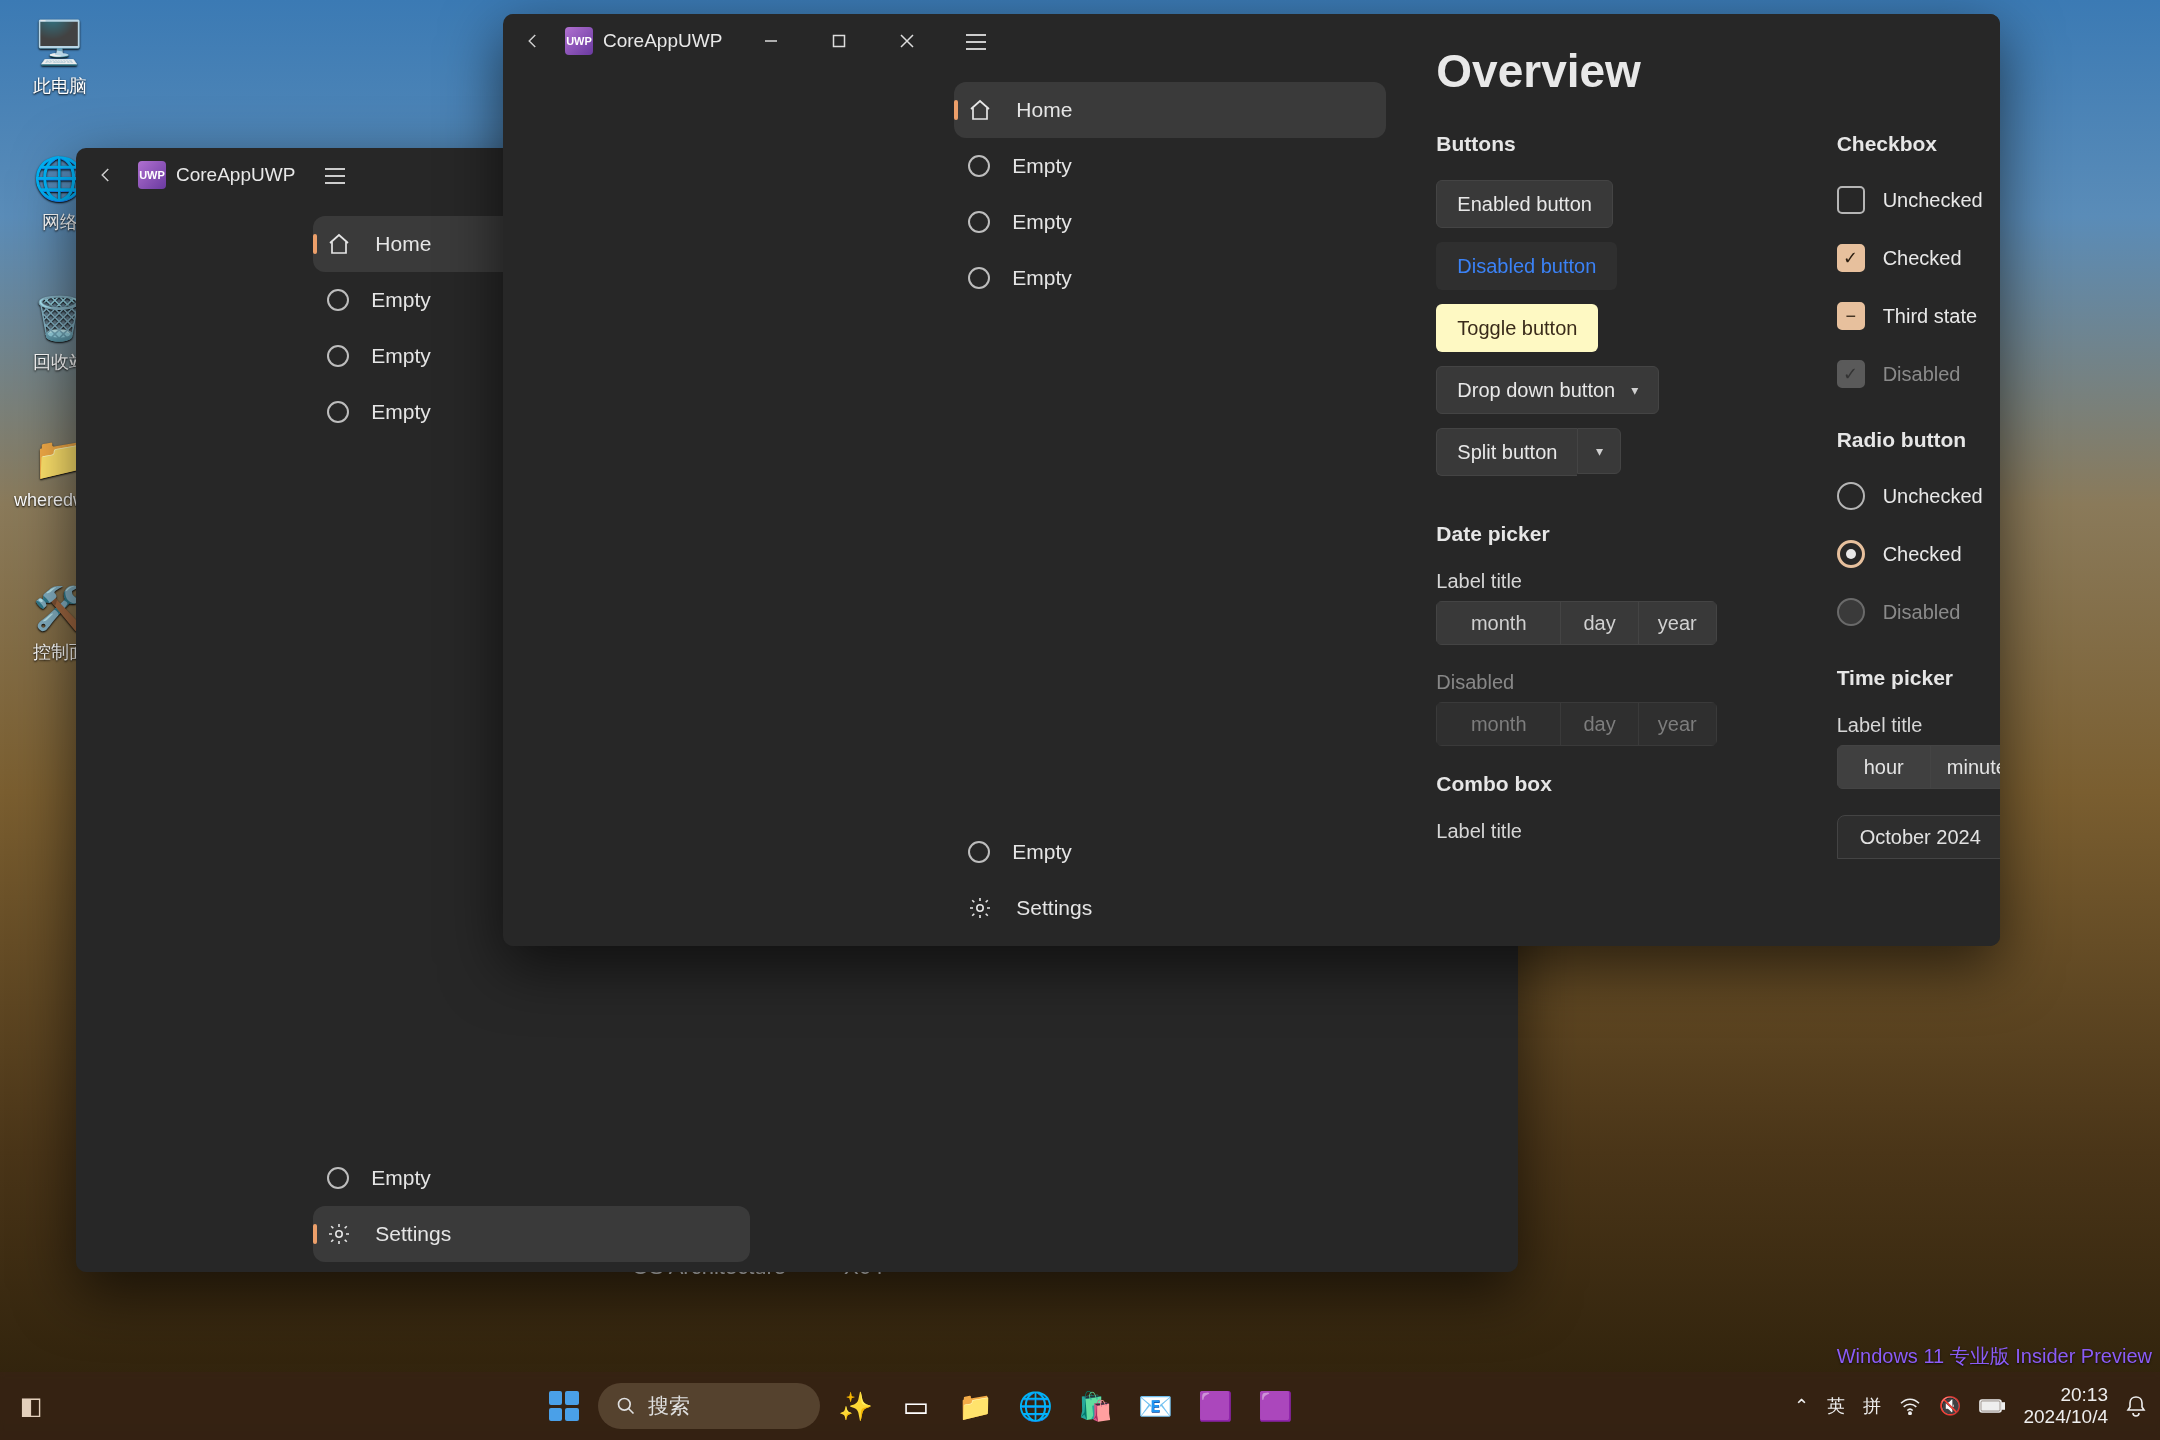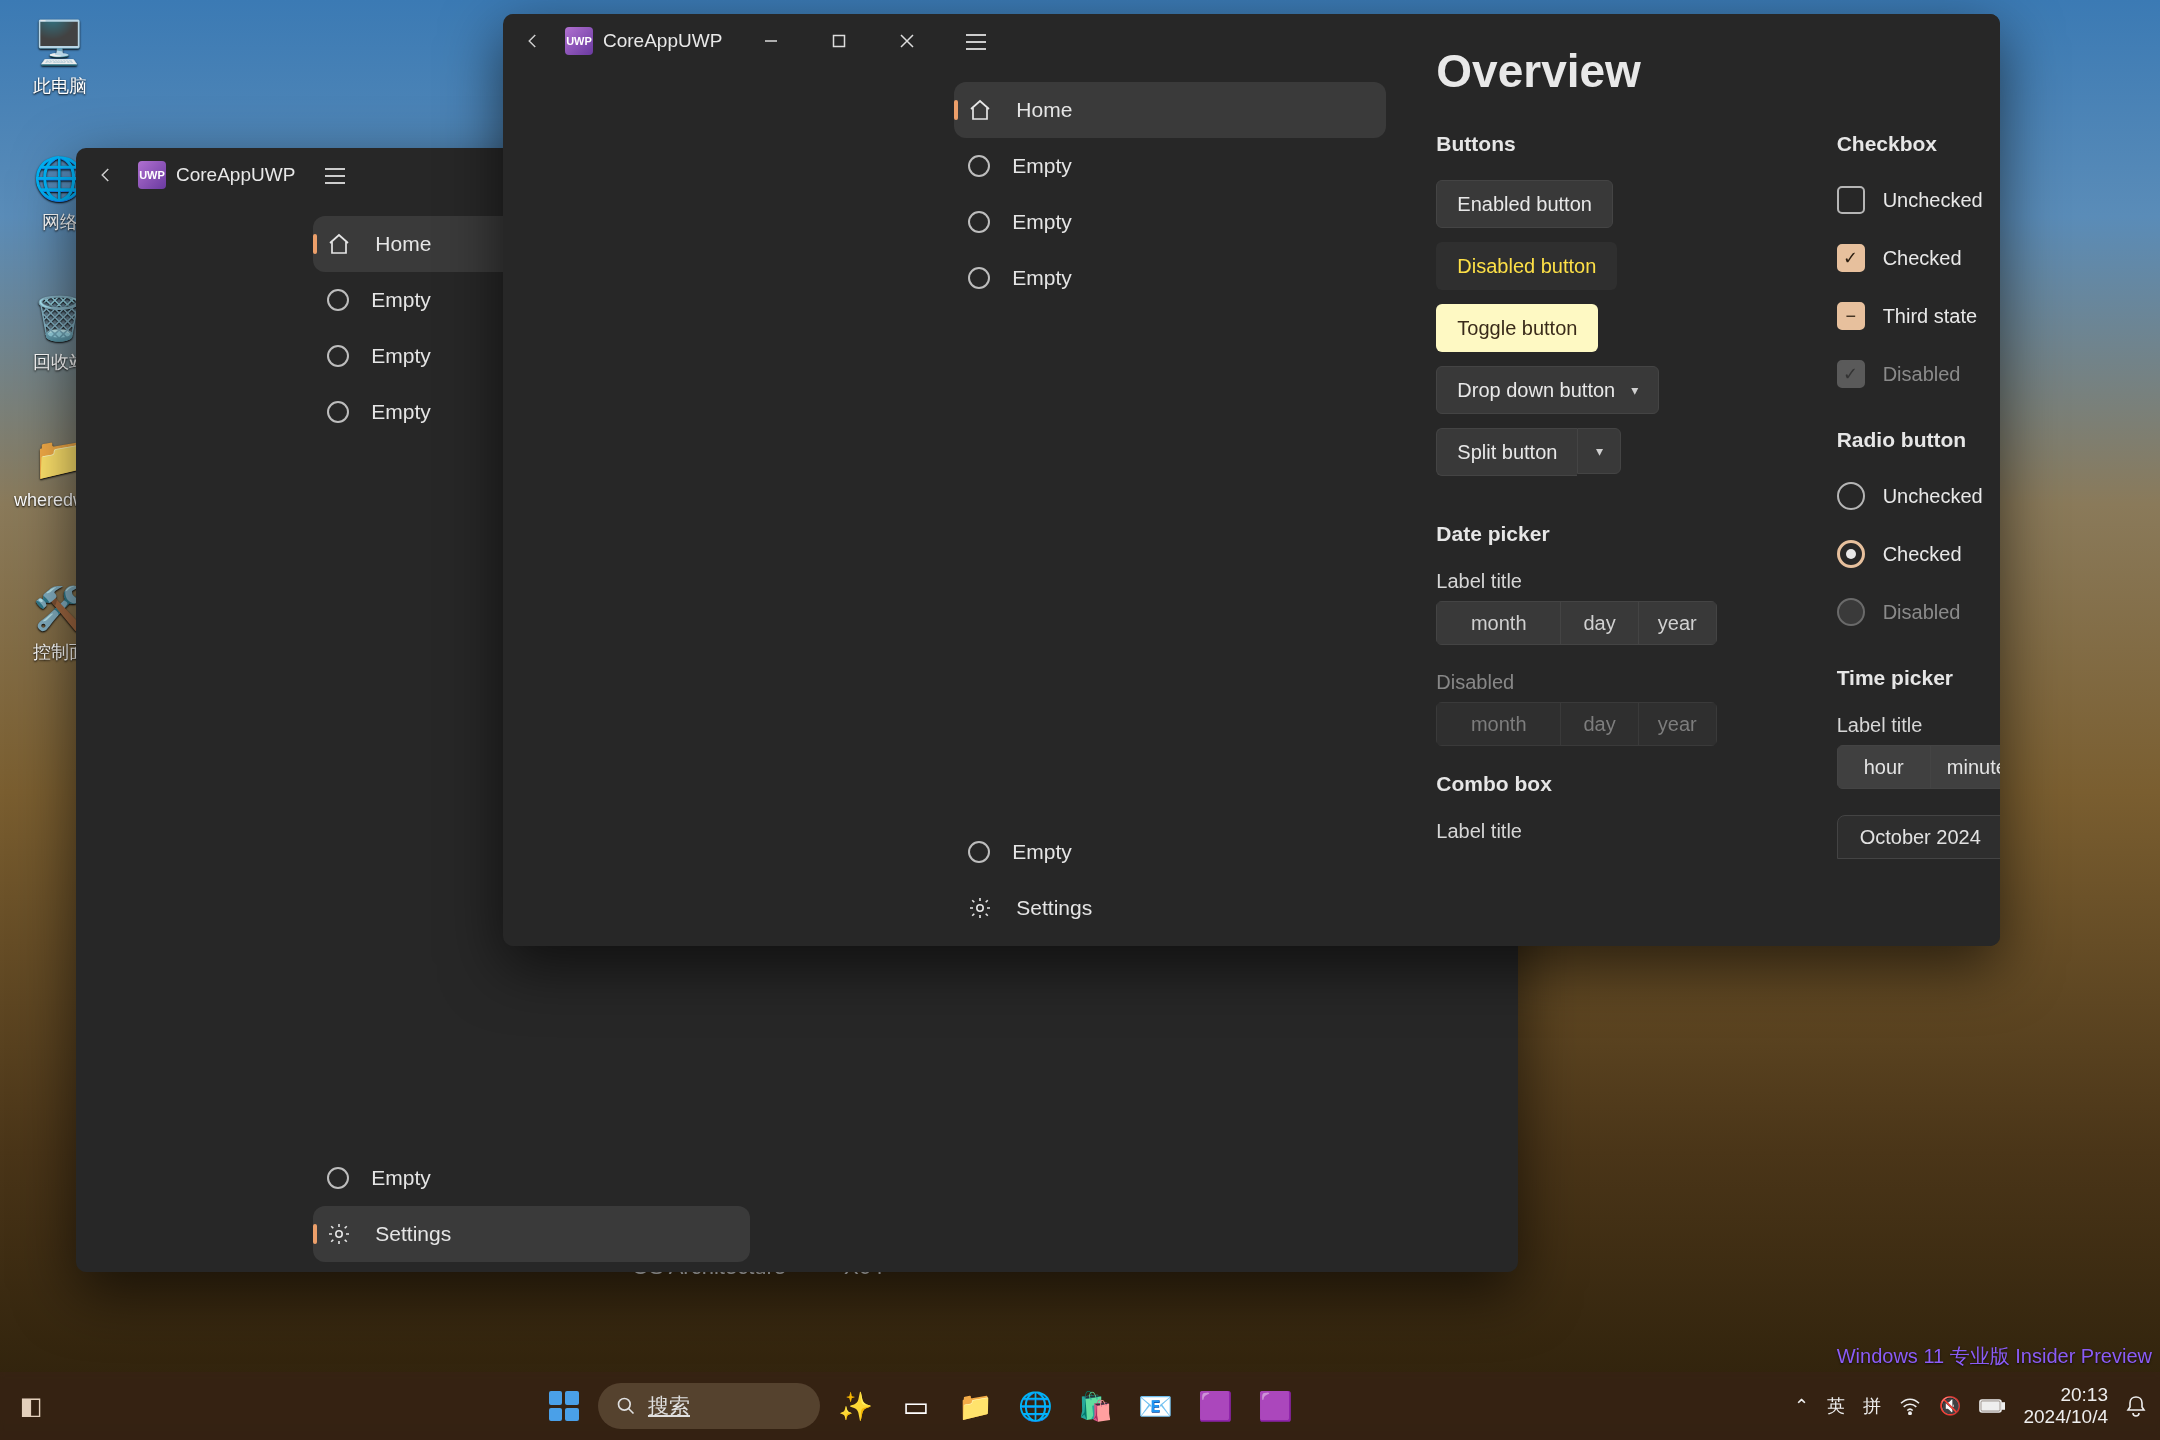--- a/index.html
+++ b/index.html
@@ -46,21 +46,21 @@
   .content { flex:1; padding:30px 40px 20px; background:#272727; overflow:hidden; display:flex; flex-direction:column; }
   .h1 { font-size:46px; font-weight:700; margin-bottom:34px; }
   .cols { display:flex; gap:120px; align-items:flex-start;}
   .col { flex:1; min-width:0; }
   .sechead{font-size:21px;font-weight:600;margin-bottom:24px;color:#e6e6e6;}
   .sechead.mt{margin-top:34px;}
   .lbl{font-size:20px;color:#d6d6d6;margin-bottom:8px;}
   .lbl.dis{opacity:.55;}
 
   .btn{display:inline-flex;align-items:center;height:48px;padding:0 20px;border-radius:6px;border:1px solid #444;background:#393939;color:#e8e8e8;font-size:20px;margin-bottom:14px;}
-  .btn.disabled{background:#2f2f2f;color:#fde047;border-color:transparent;}
+  .btn.disabled{background:#2f2f2f;color:#3b82f6;border-color:transparent;}
   .btn.toggle-on{background:#fef9c3;color:#3a2b1a;border-color:transparent;}
   .btn .chev{margin-left:16px;font-size:14px;color:#cfcfcf;}
   .split{display:inline-flex;height:46px;margin-bottom:14px;}
   .split .main{border-right:none;border-radius:6px 0 0 6px;margin-bottom:0;}
   .split .chevbox{width:44px;border:1px solid #444;background:#393939;border-radius:0 6px 6px 0;display:flex;align-items:center;justify-content:center;color:#cfcfcf;font-size:14px;}
 
   .segrow{display:flex;height:44px;border-radius:6px;overflow:hidden;margin-bottom:26px;}
   .segrow .seg{flex:1;background:#393939;border:1px solid #444;display:flex;align-items:center;justify-content:center;color:#d0d0d0;font-size:20px;}
   .segrow .seg:not(:first-child){border-left:none;}
   .segrow.dis .seg{background:#2f2f2f;color:#7d7d7d;border-color:#3a3a3a;}
@@ -91,21 +91,21 @@
   
   .watermark{position:absolute;right:8px;bottom:70px;color:#8b5cf6;font-size:20px;text-shadow:0 1px 2px rgba(0,0,0,.7);}
   .watermark .l2{font-size:20px;}
 
   
   .taskbar{position:absolute;left:0;right:0;bottom:0;height:68px;background:rgba(55,35,20,.78);backdrop-filter:blur(2px);display:flex;align-items:center;padding:0 14px;}
   .tb-left{width:34px;height:34px;display:flex;align-items:center;justify-content:center;color:#e4d0bc;font-size:24px;}
   .tb-center{flex:1;display:flex;align-items:center;justify-content:center;gap:12px;}
   .start{width:44px;height:44px;display:grid;grid-template:1fr 1fr/1fr 1fr;gap:3px;padding:7px;}
   .start span{background:#4aa0e8;border-radius:2px;}
-  .search{display:flex;align-items:center;gap:12px;width:222px;height:46px;border-radius:24px;background:rgba(100,80,60,.7);padding:0 18px;color:#e0e0e0;font-size:21px;text-decoration:underline;}
+  .search{display:flex;align-items:center;gap:12px;width:222px;height:46px;border-radius:24px;background:rgba(100,80,60,.7);padding:0 18px;color:#e0e0e0;font-size:21px;}
   .tico{width:48px;height:48px;border-radius:8px;display:flex;align-items:center;justify-content:center;font-size:28px;color:#fff;}
   .tb-right{display:flex;align-items:center;gap:18px;color:#eee;font-size:18px;}
   .clock{text-align:right;line-height:22px;font-size:19px;}
   .scrollthumb{position:absolute;right:3px;top:0;width:4px;height:40%;background:#6b6b6b;border-radius:2px;}
 
   svg{display:block;}
 </style>
 </head>
 <body>
 

